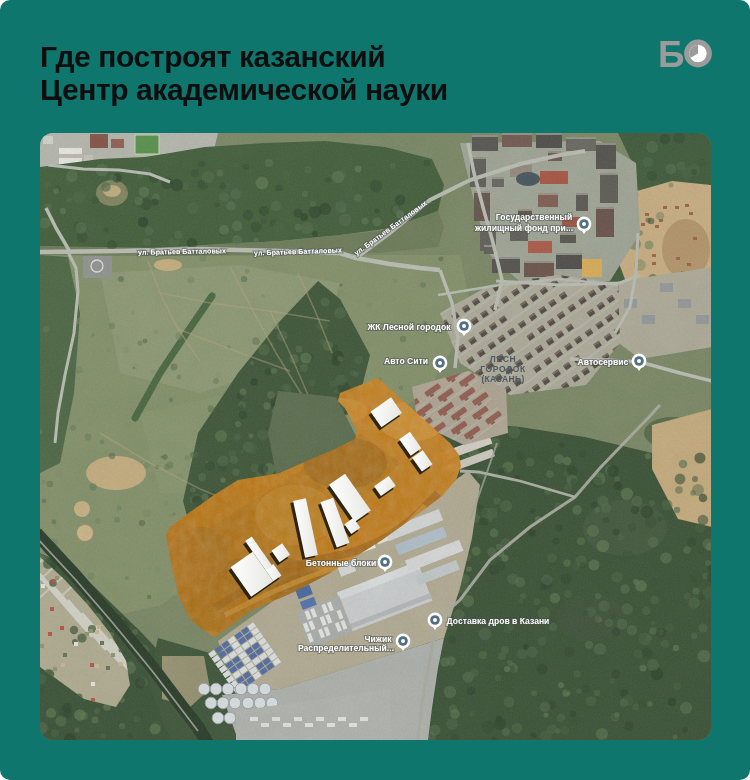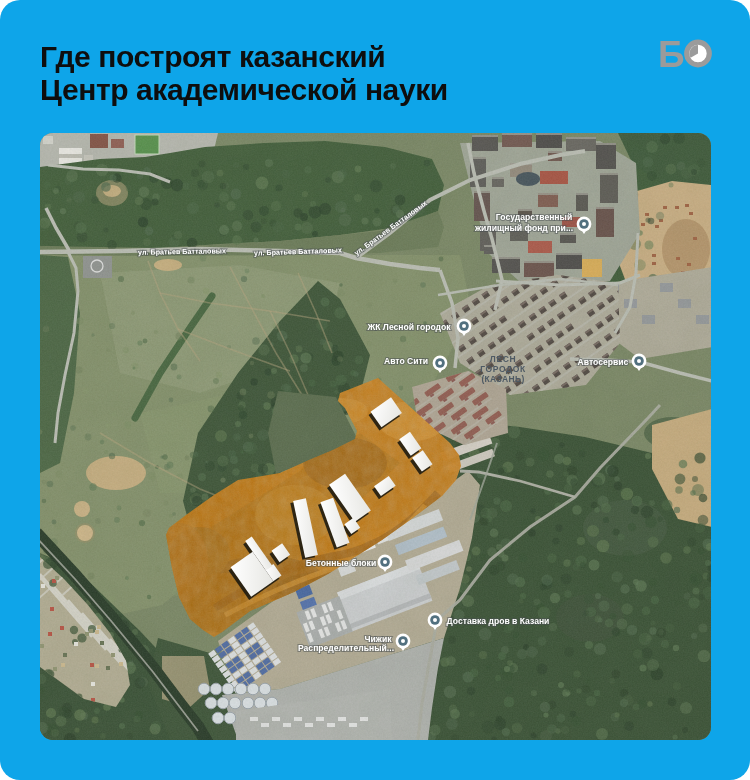--- a/index.html
+++ b/index.html
@@ -1,15 +1,15 @@
 <!DOCTYPE html>
 <html><head><meta charset="utf-8">
 <style>
 html,body{margin:0;padding:0;background:#ffffff;font-family:"Liberation Sans",sans-serif}
-.card{position:relative;width:750px;height:780px;background:#0ea5e9;border-radius:20px;overflow:hidden}
+.card{position:relative;width:750px;height:780px;background:#0f766e;border-radius:10px;overflow:hidden}
 .title{position:absolute;left:40px;top:40px;font-size:30px;line-height:33px;font-weight:bold;color:#0e0e0e;letter-spacing:-0.4px}
 .logo{position:absolute;left:658px;top:38px}
 .map{position:absolute;filter:blur(0.4px);left:40px;top:133px;width:671px;height:607px;border-radius:13px;overflow:hidden}
 </style></head>
 <body>
 
 <div class="card">
 
 <div class="title">Где построят казанский<br>Центр академической науки</div>
 

